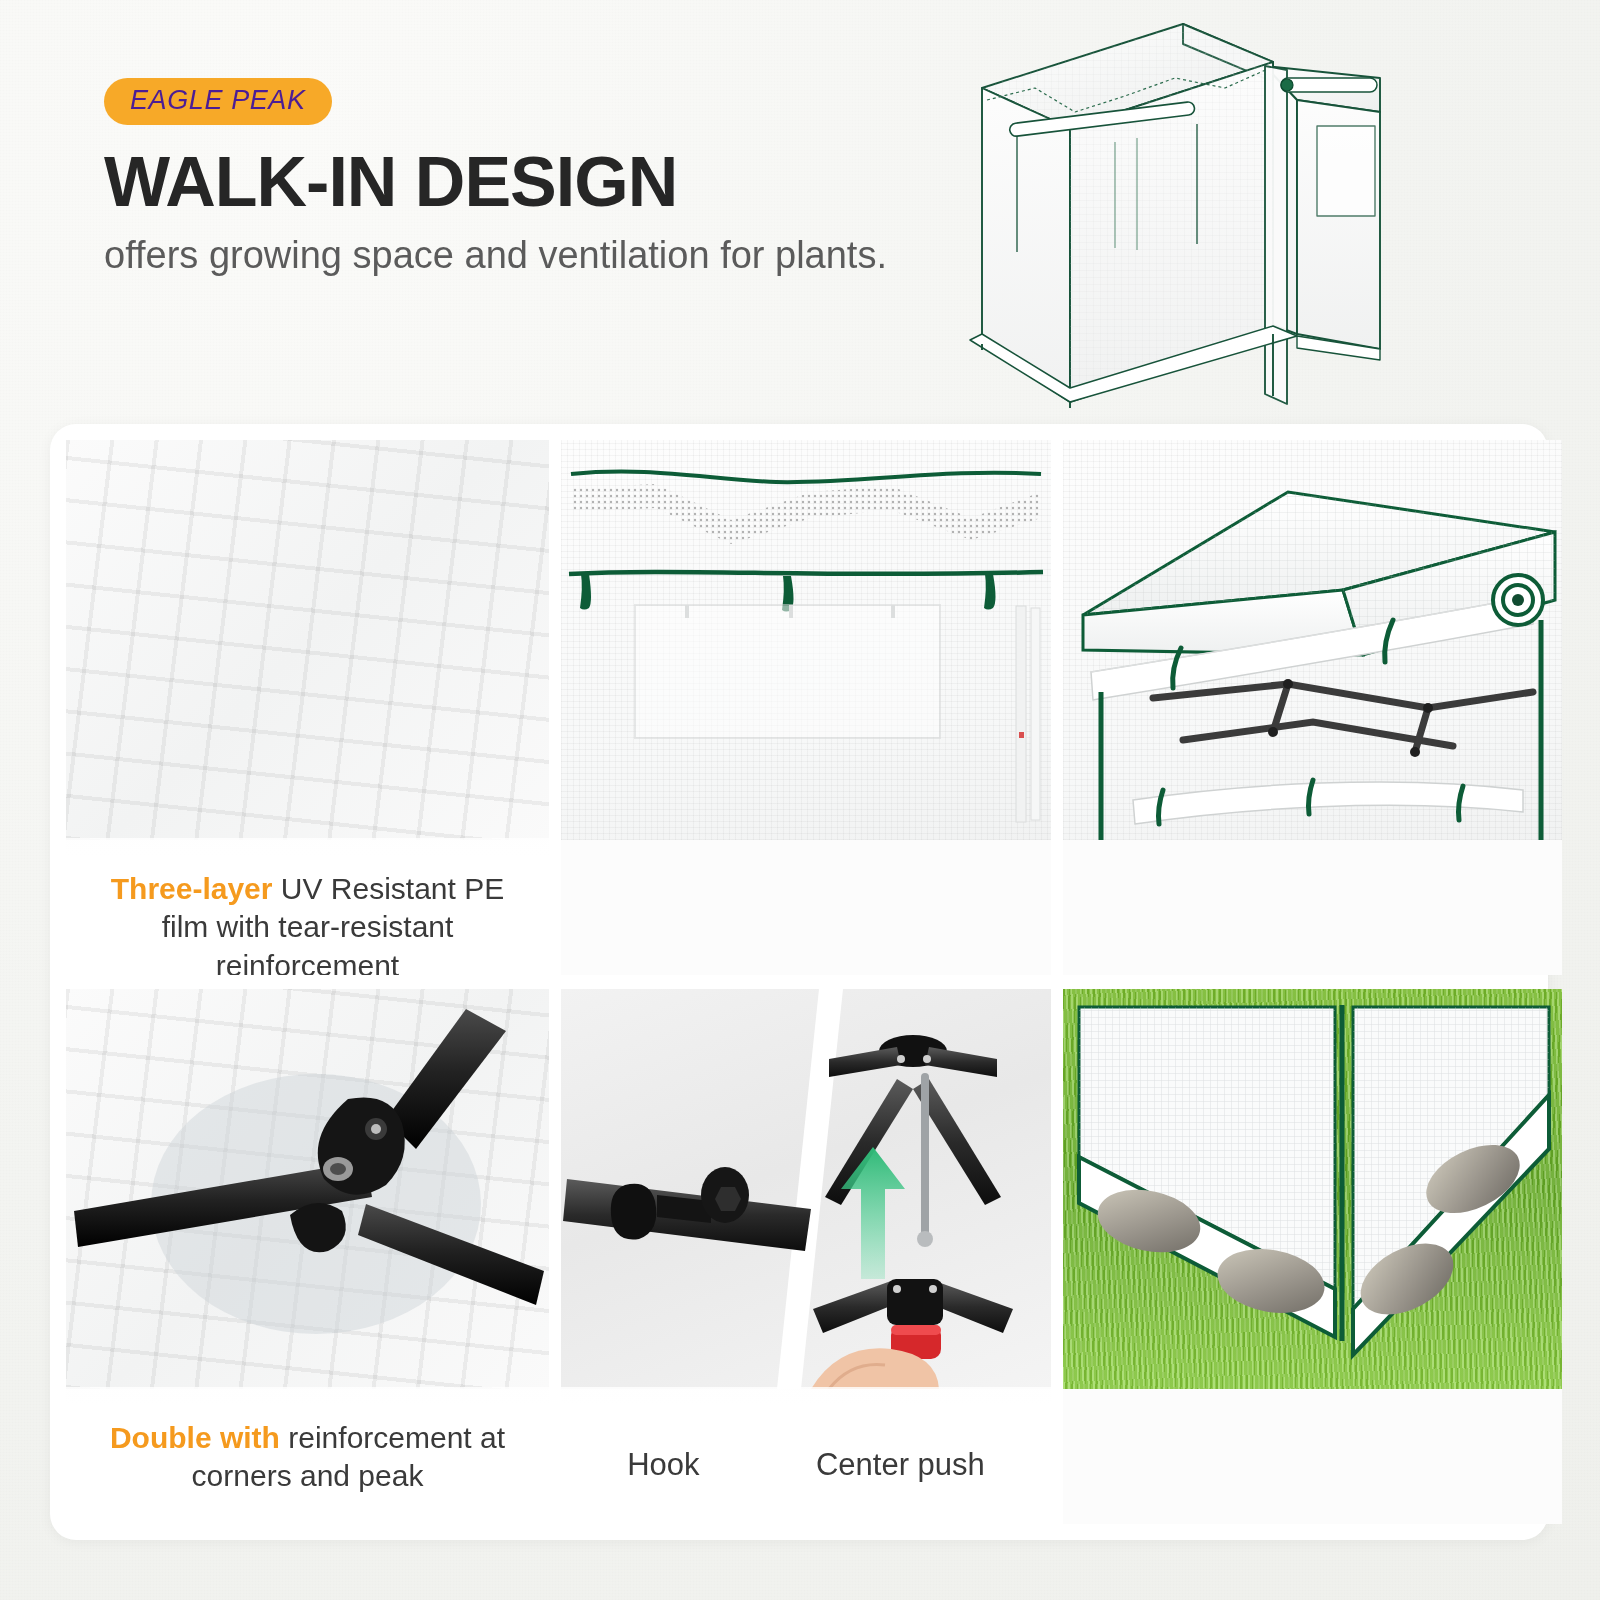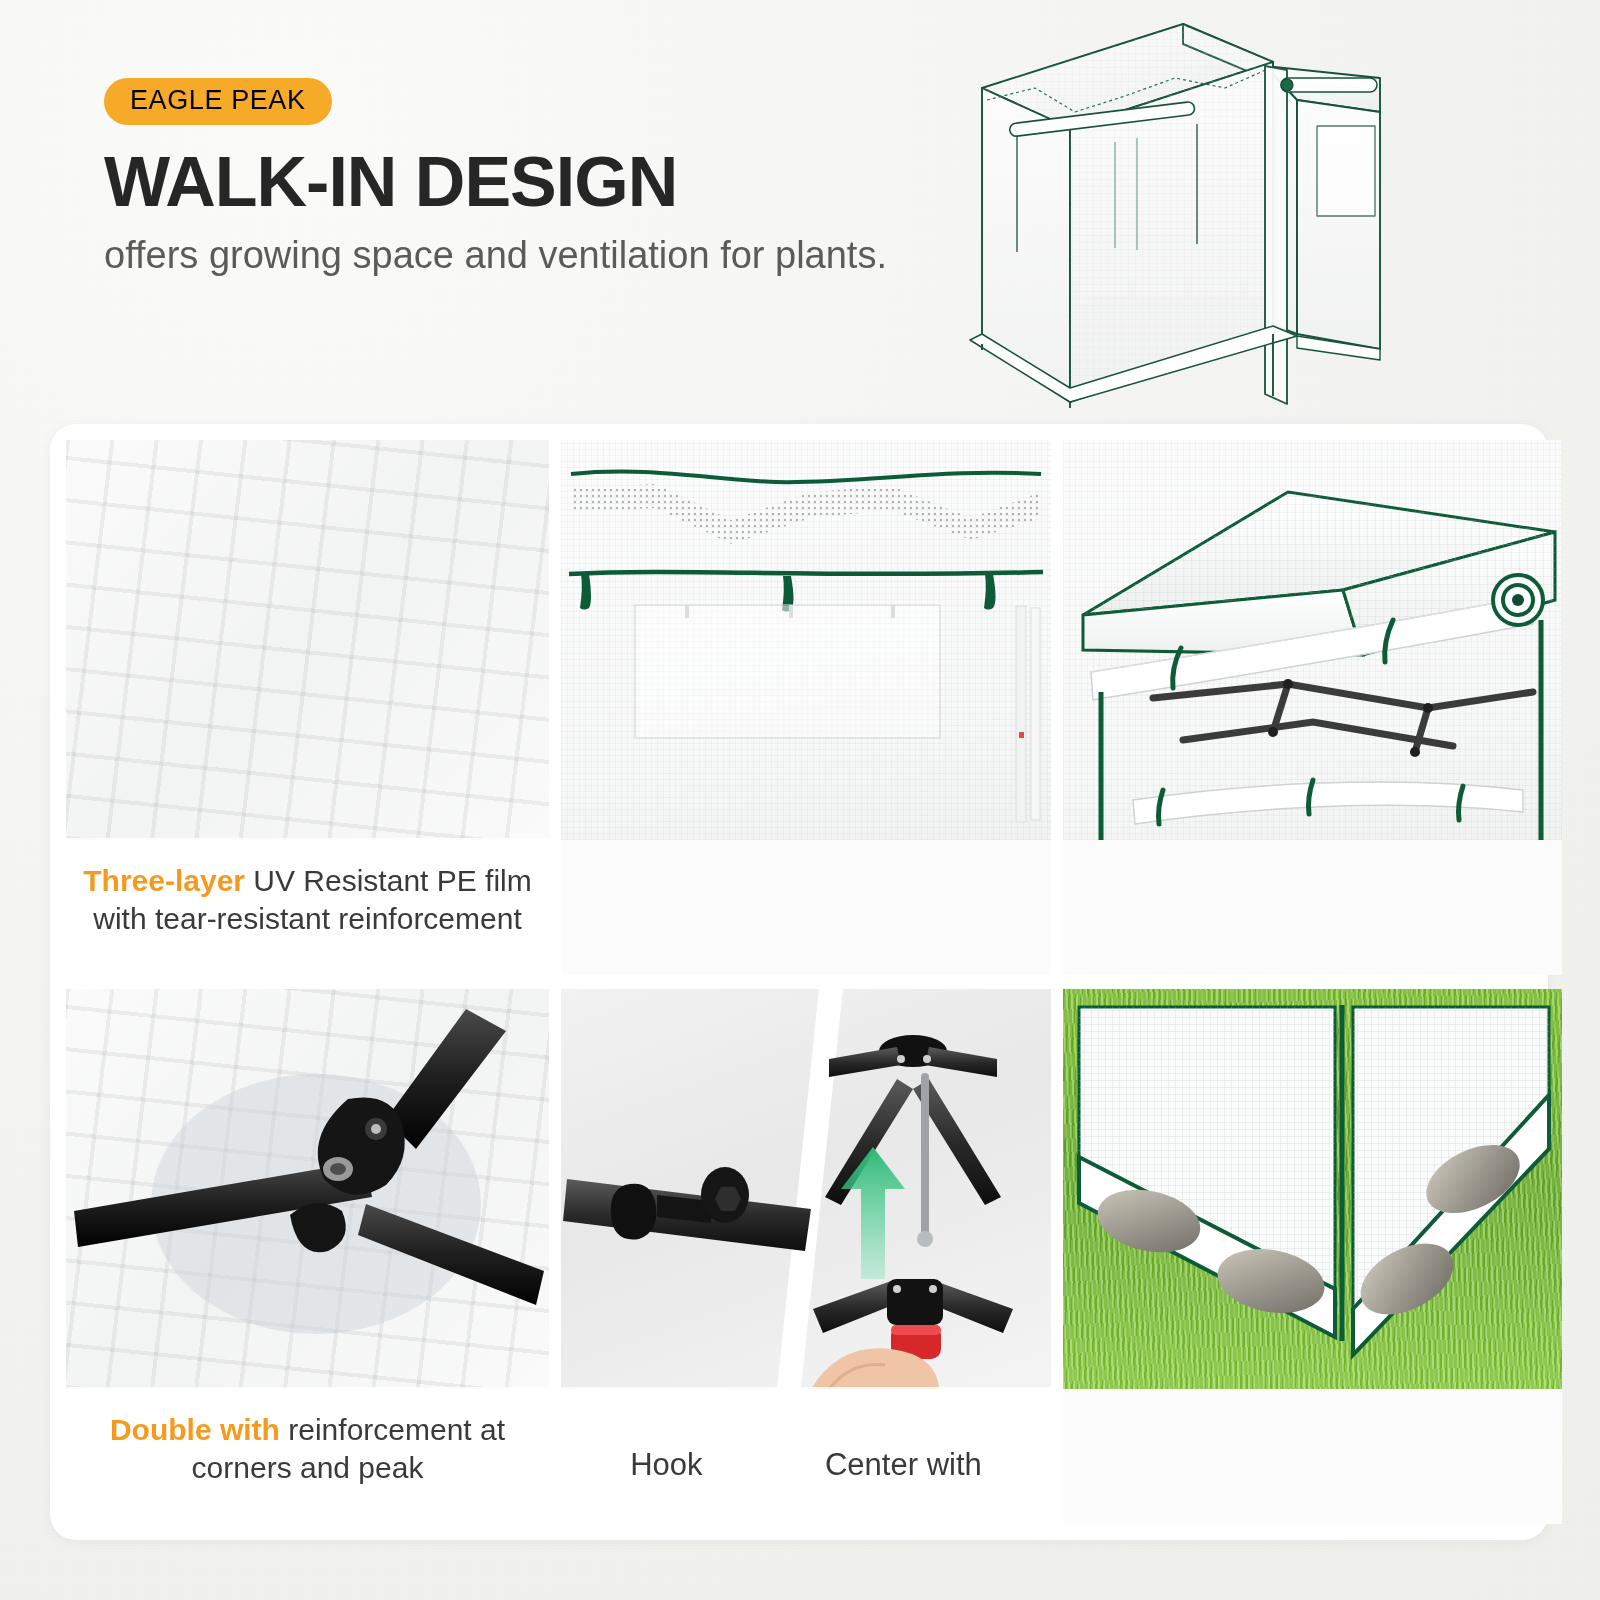--- a/index.html
+++ b/index.html
@@ -19,23 +19,23 @@
     content:"";position:absolute;inset:0;pointer-events:none;
     background-image:
       repeating-linear-gradient(0deg, rgba(0,0,0,.012) 0 1px, transparent 1px 3px),
       repeating-linear-gradient(90deg, rgba(0,0,0,.012) 0 1px, transparent 1px 3px);
     opacity:.55;
   }
 
   
   .header{position:absolute;left:104px;top:78px;width:820px;z-index:5;}
   .badge{
-    display:inline-block;background:#f7a928;color:#000000;
+    display:inline-block;background:#f7a928;color:#4c1d95;
     font-size:27px;font-weight:400;letter-spacing:.6px;
-    padding:9px 26px 11px 26px;border-radius:26px;line-height:1;
+    padding:9px 26px 11px 26px;border-radius:26px;line-height:1;font-style:italic;
   }
   .h1{
     margin-top:22px;
     font-size:70px;font-weight:700;color:#262626;letter-spacing:-1px;
     line-height:1.02;
   }
   .sub{
     margin-top:14px;font-size:38px;color:#5b5b5b;line-height:1.22;font-weight:400;
   }
 
@@ -59,21 +59,21 @@
   }
   .panel{position:relative;overflow:hidden;background:#fcfcfc;}
   .photo{position:absolute;left:0;top:0;right:0;height:400px;overflow:hidden;}
   .photo > svg, .photo > .tex{position:absolute;left:0;top:0;width:100%;height:100%;}
   .cap{
     position:absolute;left:0;right:0;top:398px;bottom:0;
     background:linear-gradient(180deg,rgba(255,255,255,.82) 0%,#ffffff 14%,#ffffff 100%);
     display:flex;align-items:flex-start;justify-content:center;
     text-align:center;padding:16px 8px 0 8px;box-sizing:border-box;
   }
-  .cap p{margin:8px;font-size:30px;line-height:1.28;color:#3a3a3a;font-weight:400;}
+  .cap p{margin:16px;font-size:30px;line-height:1.28;color:#3a3a3a;font-weight:400;}
   .hl{color:#f59a1e;font-weight:700;}
 
   
   .cap.split{display:flex;align-items:center;justify-content:space-around;padding-top:18px;}
   .cap.split p{font-size:31px;}
 
   
   .tex-mesh{
     background:
       repeating-linear-gradient(97deg, rgba(0,0,0,.055) 0 4px, rgba(0,0,0,0) 4px 44px),
@@ -358,21 +358,21 @@
               <rect x="330" y="336" width="50" height="34" rx="10" fill="#d6282b"></rect>
               <rect x="330" y="336" width="50" height="10" rx="5" fill="#ef4b4e"></rect>
 
               <path d="M250,400 q28,-46 80,-40 q46,6 48,40 z" fill="#f0c4a6"></path>
               <path d="M268,400 q22,-28 56,-24" stroke="#e0ad8d" stroke-width="3" fill="none"></path>
             </g>
           </svg>
         </div>
         <div class="cap split">
           <p>Hook</p>
-          <p>Center with</p>
+          <p>Center push</p>
         </div>
       </div>
 
       <div class="panel">
         <div class="photo">
           <div class="tex tex-grass"></div>
           <svg viewBox="0 0 499 400" preserveAspectRatio="none">
             <defs>
               <pattern id="skirtp" width="7" height="7" patternUnits="userSpaceOnUse">
                 <path d="M0 0H7M0 0V7" stroke="#c8cccd" stroke-width=".8" opacity=".7"></path>

